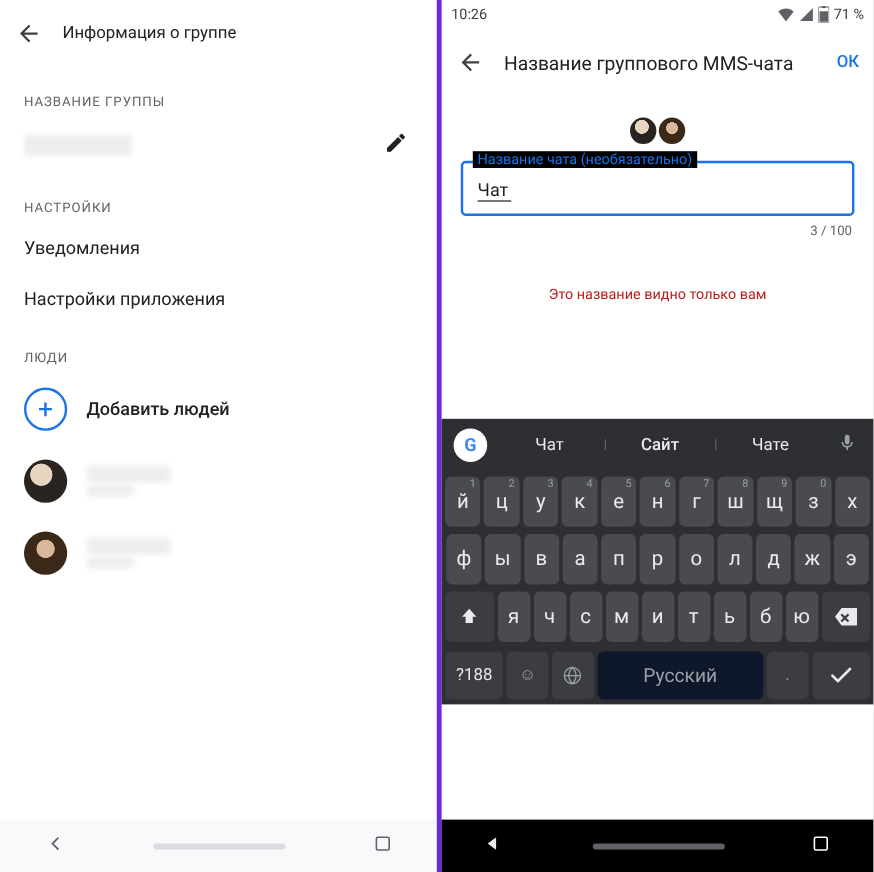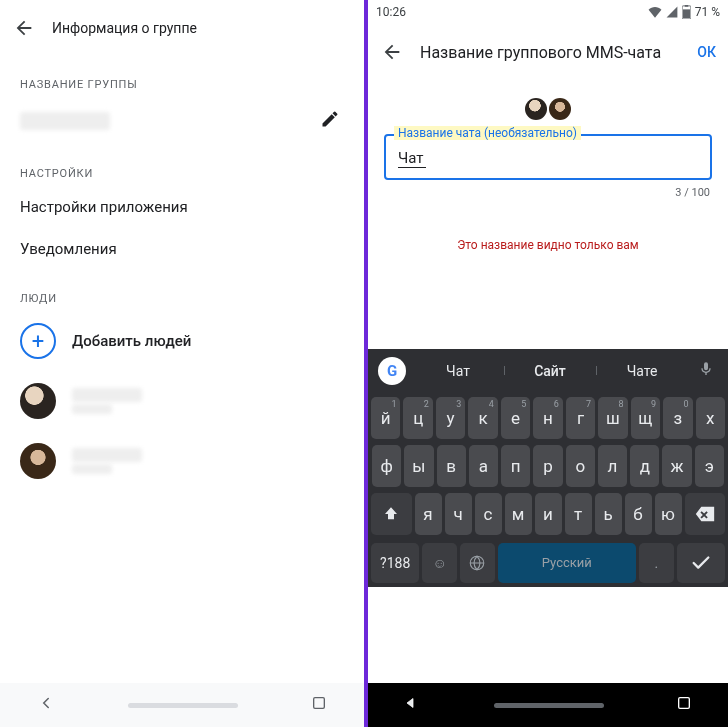--- a/index.html
+++ b/index.html
@@ -40,21 +40,21 @@
   .navbar.dark .nav-back svg path, .navbar.dark .nav-square svg rect { stroke: #fff; }
   .navbar.dark .nav-pill { background: #5f6368; }
 
   
   .avatars-pair { display: flex; justify-content: center; padding: 18px 0 14px; gap: 0; }
   .avatars-pair .mini { width: 22px; height: 22px; border-radius: 50%; }
   .avatars-pair .m1 { background: radial-gradient(circle at 45% 35%, #e8d5c0 30%, #2a2420 32%); }
   .avatars-pair .m2 { background: radial-gradient(circle at 50% 40%, #d8b89a 28%, #3a2818 30%); margin-left: 2px; }
   .field-wrap { margin: 0 16px; position: relative; }
   .field-box { border: 2px solid #1a73e8; border-radius: 4px; padding: 12px 12px 10px; }
-  .field-label { position: absolute; top: -8px; left: 10px; background: #fef9c3; padding: 0 4px; font-size: 12px; color: #1a73e8; }
+  .field-label { position: absolute; top: -8px; left: 10px; background: #000000; padding: 0 4px; font-size: 12px; color: #1a73e8; }
   .field-val { font-size: 15px; color: #202124; border-bottom: 1px solid #202124; display: inline-block; min-width: 28px; }
   .counter { text-align: right; font-size: 11px; color: #5f6368; margin: 6px 18px 0 0; }
   .hint { text-align: center; font-size: 12px; color: #b91c1c; margin-top: 39px; }
 
   
   .kbd { margin-top: auto; background: #2e2f33; display: flex; flex-direction: column; }
   .kbd-sugg { height: 44px; display: flex; align-items: center; padding: 0 4px; gap: 0; }
   .kbd-sugg .g { width: 28px; height: 28px; border-radius: 50%; background: #fff; display: flex; align-items: center; justify-content: center; font-size: 15px; font-weight: 700; margin: 0 6px; }
   .kbd-sugg .g span:nth-child(1){color:#4285F4}.kbd-sugg .g span:nth-child(2){color:#EA4335}.kbd-sugg .g span:nth-child(3){color:#FBBC05}.kbd-sugg .g span:nth-child(4){color:#34A853}
   .kbd-sugg .sug { flex: 1; text-align: center; color: #e8eaed; font-size: 14px; position: relative; }
@@ -64,21 +64,21 @@
   .kbd-rows { padding: 4px 3px 2px; }
   .krow { display: flex; gap: 3px; margin-bottom: 6px; }
   .key { flex: 1; height: 42px; background: #4a4b4f; border-radius: 5px; display: flex; align-items: center; justify-content: center; color: #e8eaed; font-size: 17px; position: relative; }
   .key .hint-n { position: absolute; top: 2px; right: 4px; font-size: 9px; color: #9aa0a6; }
   .krow.r2 { padding: 0 1px; }
   .key.mod { background: #3c3d41; }
   .key.wide15 { flex: 1.5; }
   .key.bksp svg { width: 22px; height: 22px; }
   .kbottom { display: flex; gap: 3px; padding: 0 3px 4px; }
   .kbottom .key { height: 40px; font-size: 14px; }
-  .kbottom .space { flex: 4; background: #0c4a6e; color: #9aa0a6; font-size: 13px; }
+  .kbottom .space { flex: 4; background: #0f172a; color: #9aa0a6; font-size: 16px; }
   .kbottom .emoji, .kbottom .globe, .kbottom .dot { flex: 1; background: #3c3d41; color: #9aa0a6; }
   .kbottom .sym { flex: 1.4; background: #3c3d41; color: #e8eaed; }
   .kbottom .enter { flex: 1.4; background: #3c3d41; }
 </style>
 </head>
 <body>
 
 <div class="phone">
 
   <div class="appbar">
@@ -94,24 +94,24 @@
   <div class="row">
     <div class="blurname"></div>
     <span class="txt"></span>
     <span class="edit"><svg width="20" height="20" viewBox="0 0 24 24">
           <path d="M3 17.25V21h3.75L17.8 9.94l-3.75-3.75L3 17.25zM20.7 7.04a1 1 0 0 0 0-1.41l-2.34-2.34a1 1 0 0 0-1.41 0L15 5.24l3.75 3.75 1.95-1.95z" fill="#202124"></path>
         </svg></span>
   </div>
 
   <div class="section-label">НАСТРОЙКИ</div>
   <div class="row">
+      <span class="txt">Уведомления</span>
+    </div>
+  <div class="row">
       <span class="txt">Настройки приложения</span>
-    </div>
-  <div class="row">
-      <span class="txt">Уведомления</span>
     </div>
 
   <div class="section-label">ЛЮДИ</div>
   <div class="row">
     <span class="add-circle">+</span>
     <span class="txt" style="font-weight:500">Добавить людей</span>
   </div>
   <div class="row">
     <span class="avatar a1"></span>
     <div>

